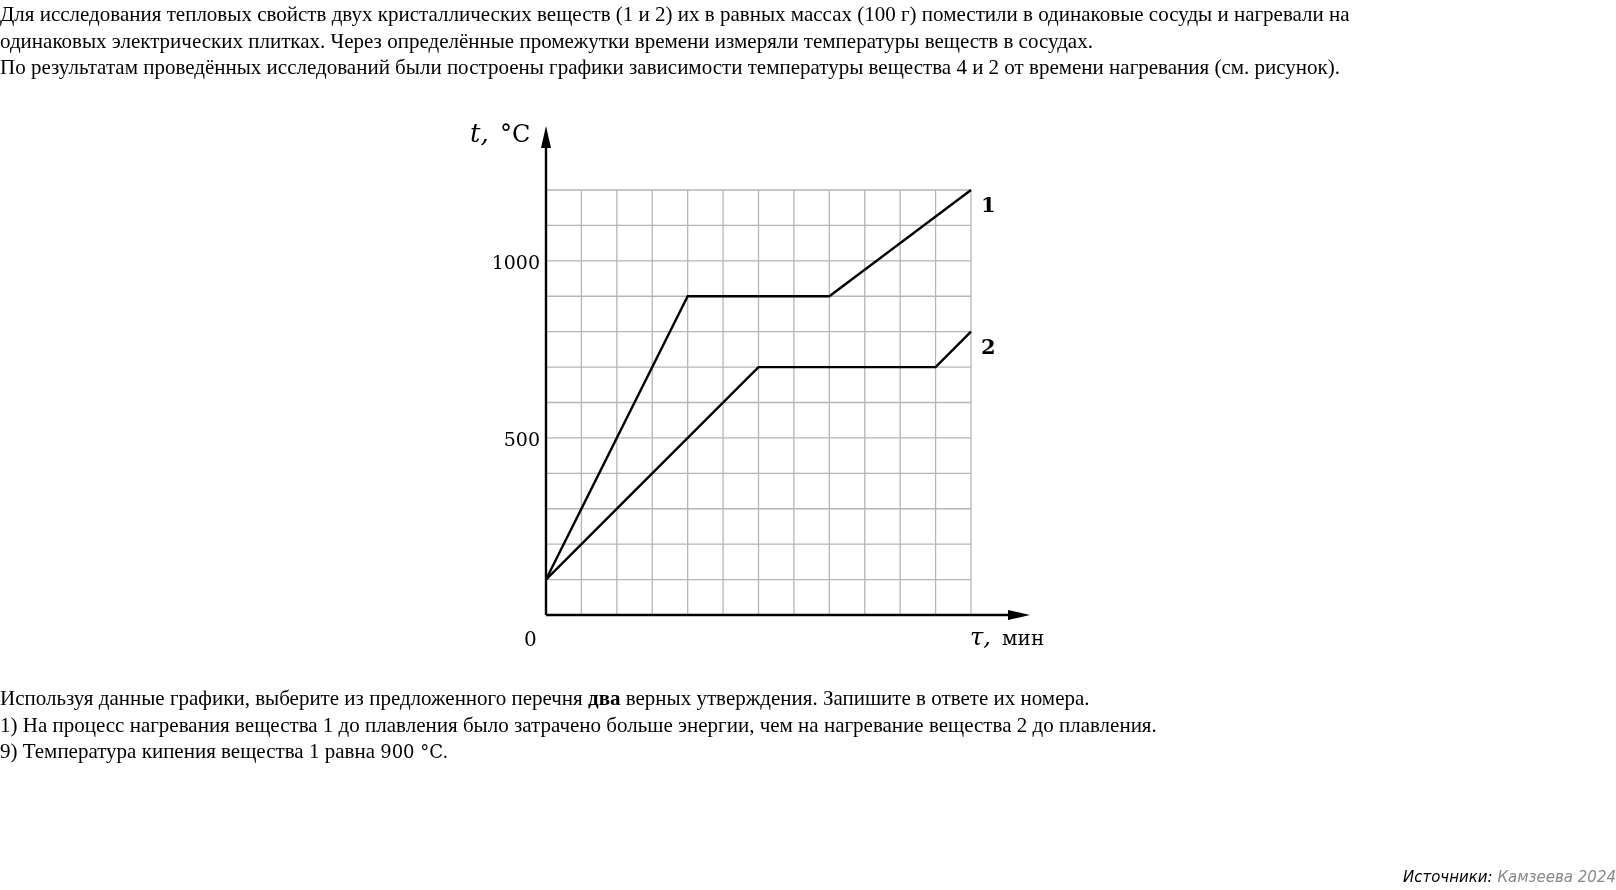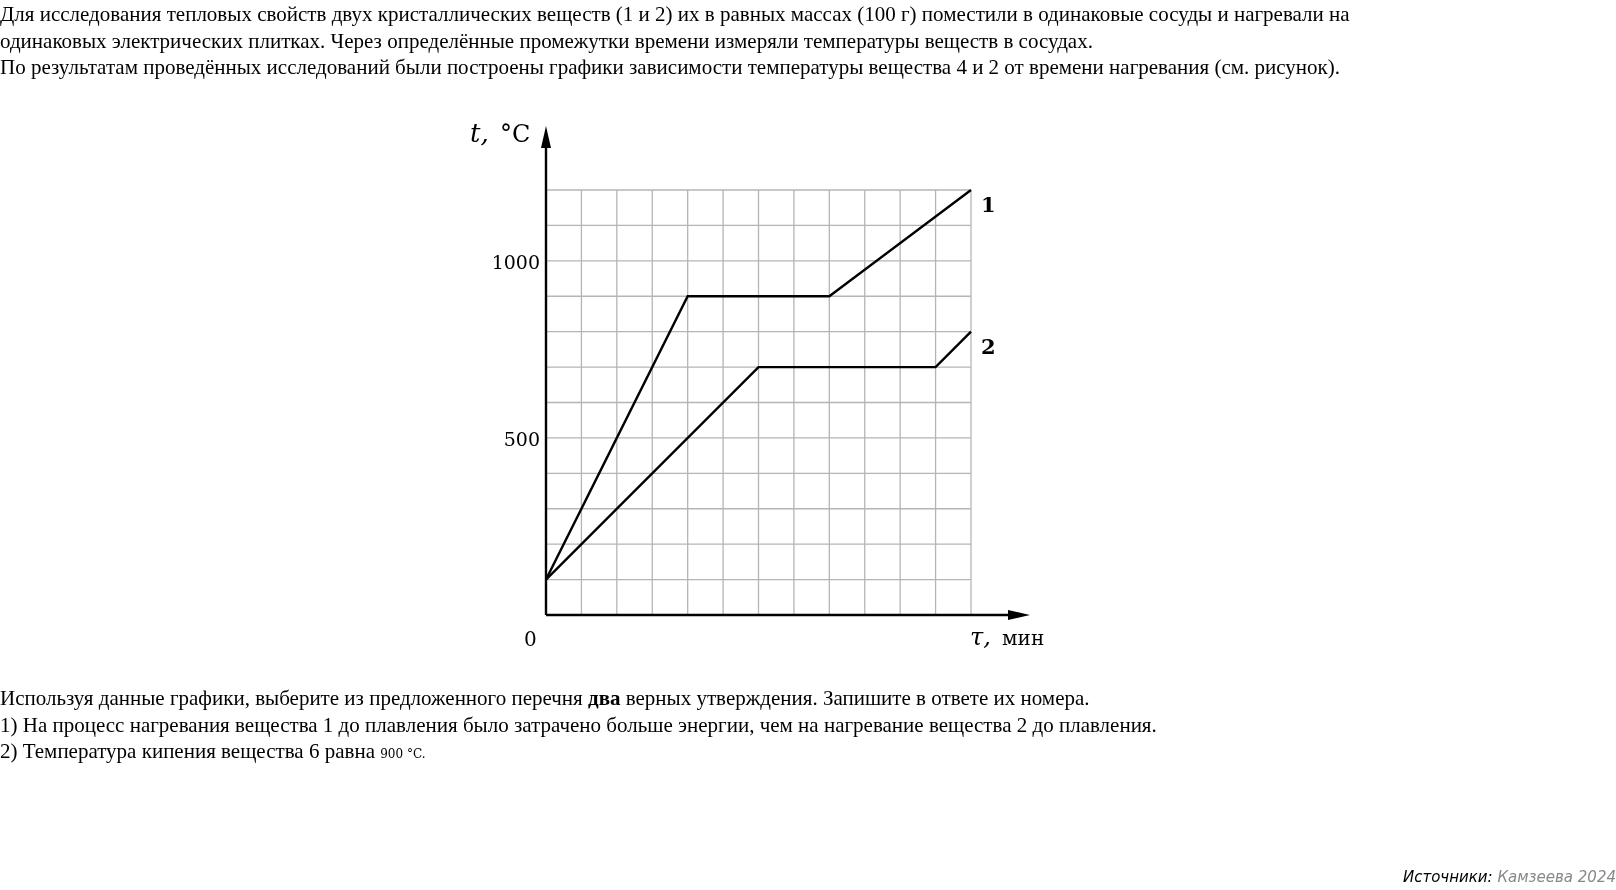--- a/index.html
+++ b/index.html
@@ -2,21 +2,21 @@
 <html><head>
 <meta charset="utf-8">
 <style>
   html, body { margin: 0; padding: 0; background: #ffffff; }
   body { width: 1616px; height: 890px; position: relative; overflow: hidden;
          font-family: "Liberation Serif", serif; color: #000; }
   .para { position: absolute; left: 0; font-size: 21px; line-height: 26.5px; white-space: nowrap; }
   #intro { top: 1px; }
   #questions { top: 685px; }
   .line { display: block; }
-  .math { font-family: "DejaVu Serif", serif; font-size: 12px; }
+  .math { font-family: "DejaVu Serif", serif; font-size: 18px; }
   b { font-weight: bold; }
   #chart { position: absolute; left: 460px; top: 110px; }
   #chart svg text { font-family: "DejaVu Serif", serif; }
   .source { position: absolute; right: 0; top: 868px; font-family: "DejaVu Sans", sans-serif;
             font-style: italic; font-size: 15px; }
   .source .src-name { color: #888888; }
 </style>
 </head>
 <body>
 
@@ -66,19 +66,19 @@
       <polyline points="86,469.5833333333333 227.66666666666666,186.25 369.3333333333333,186.25 511,80" fill="none" stroke="#000" stroke-width="2.4" stroke-linejoin="miter"></polyline>
       <text x="521" y="102" font-size="21" font-weight="bold" font-family="Liberation Sans">1</text>
       <polyline points="86,469.5833333333333 298.5,257.0833333333333 475.5833333333333,257.0833333333333 511,221.66666666666669" fill="none" stroke="#000" stroke-width="2.4" stroke-linejoin="miter"></polyline>
       <text x="521" y="243.66666666666669" font-size="21" font-weight="bold" font-family="Liberation Sans">2</text>
     </svg>
 </div>
 
 <div id="questions" class="para">
   <span class="line"><span>Используя данные графики, выберите из предложенного перечня </span><b>два</b><span> верных утверждения. Запишите в ответе их номера.</span></span>
   <span class="line"><span>1) На процесс нагревания вещества 1 до плавления было затрачено больше энергии, чем на нагревание вещества 2 до плавления.</span></span>
-  <span class="line"><span>2) Температура кипения вещества 6 равна </span><span class="math">900 °C.</span></span>
+  <span class="line"><span>9) Температура кипения вещества 1 равна </span><span class="math">900 °C.</span></span>
 </div>
 
 <div class="source">
   <span>Источники:</span>
   <span class="src-name">Камзеева 2024</span>
 </div>
 
 </body></html>

